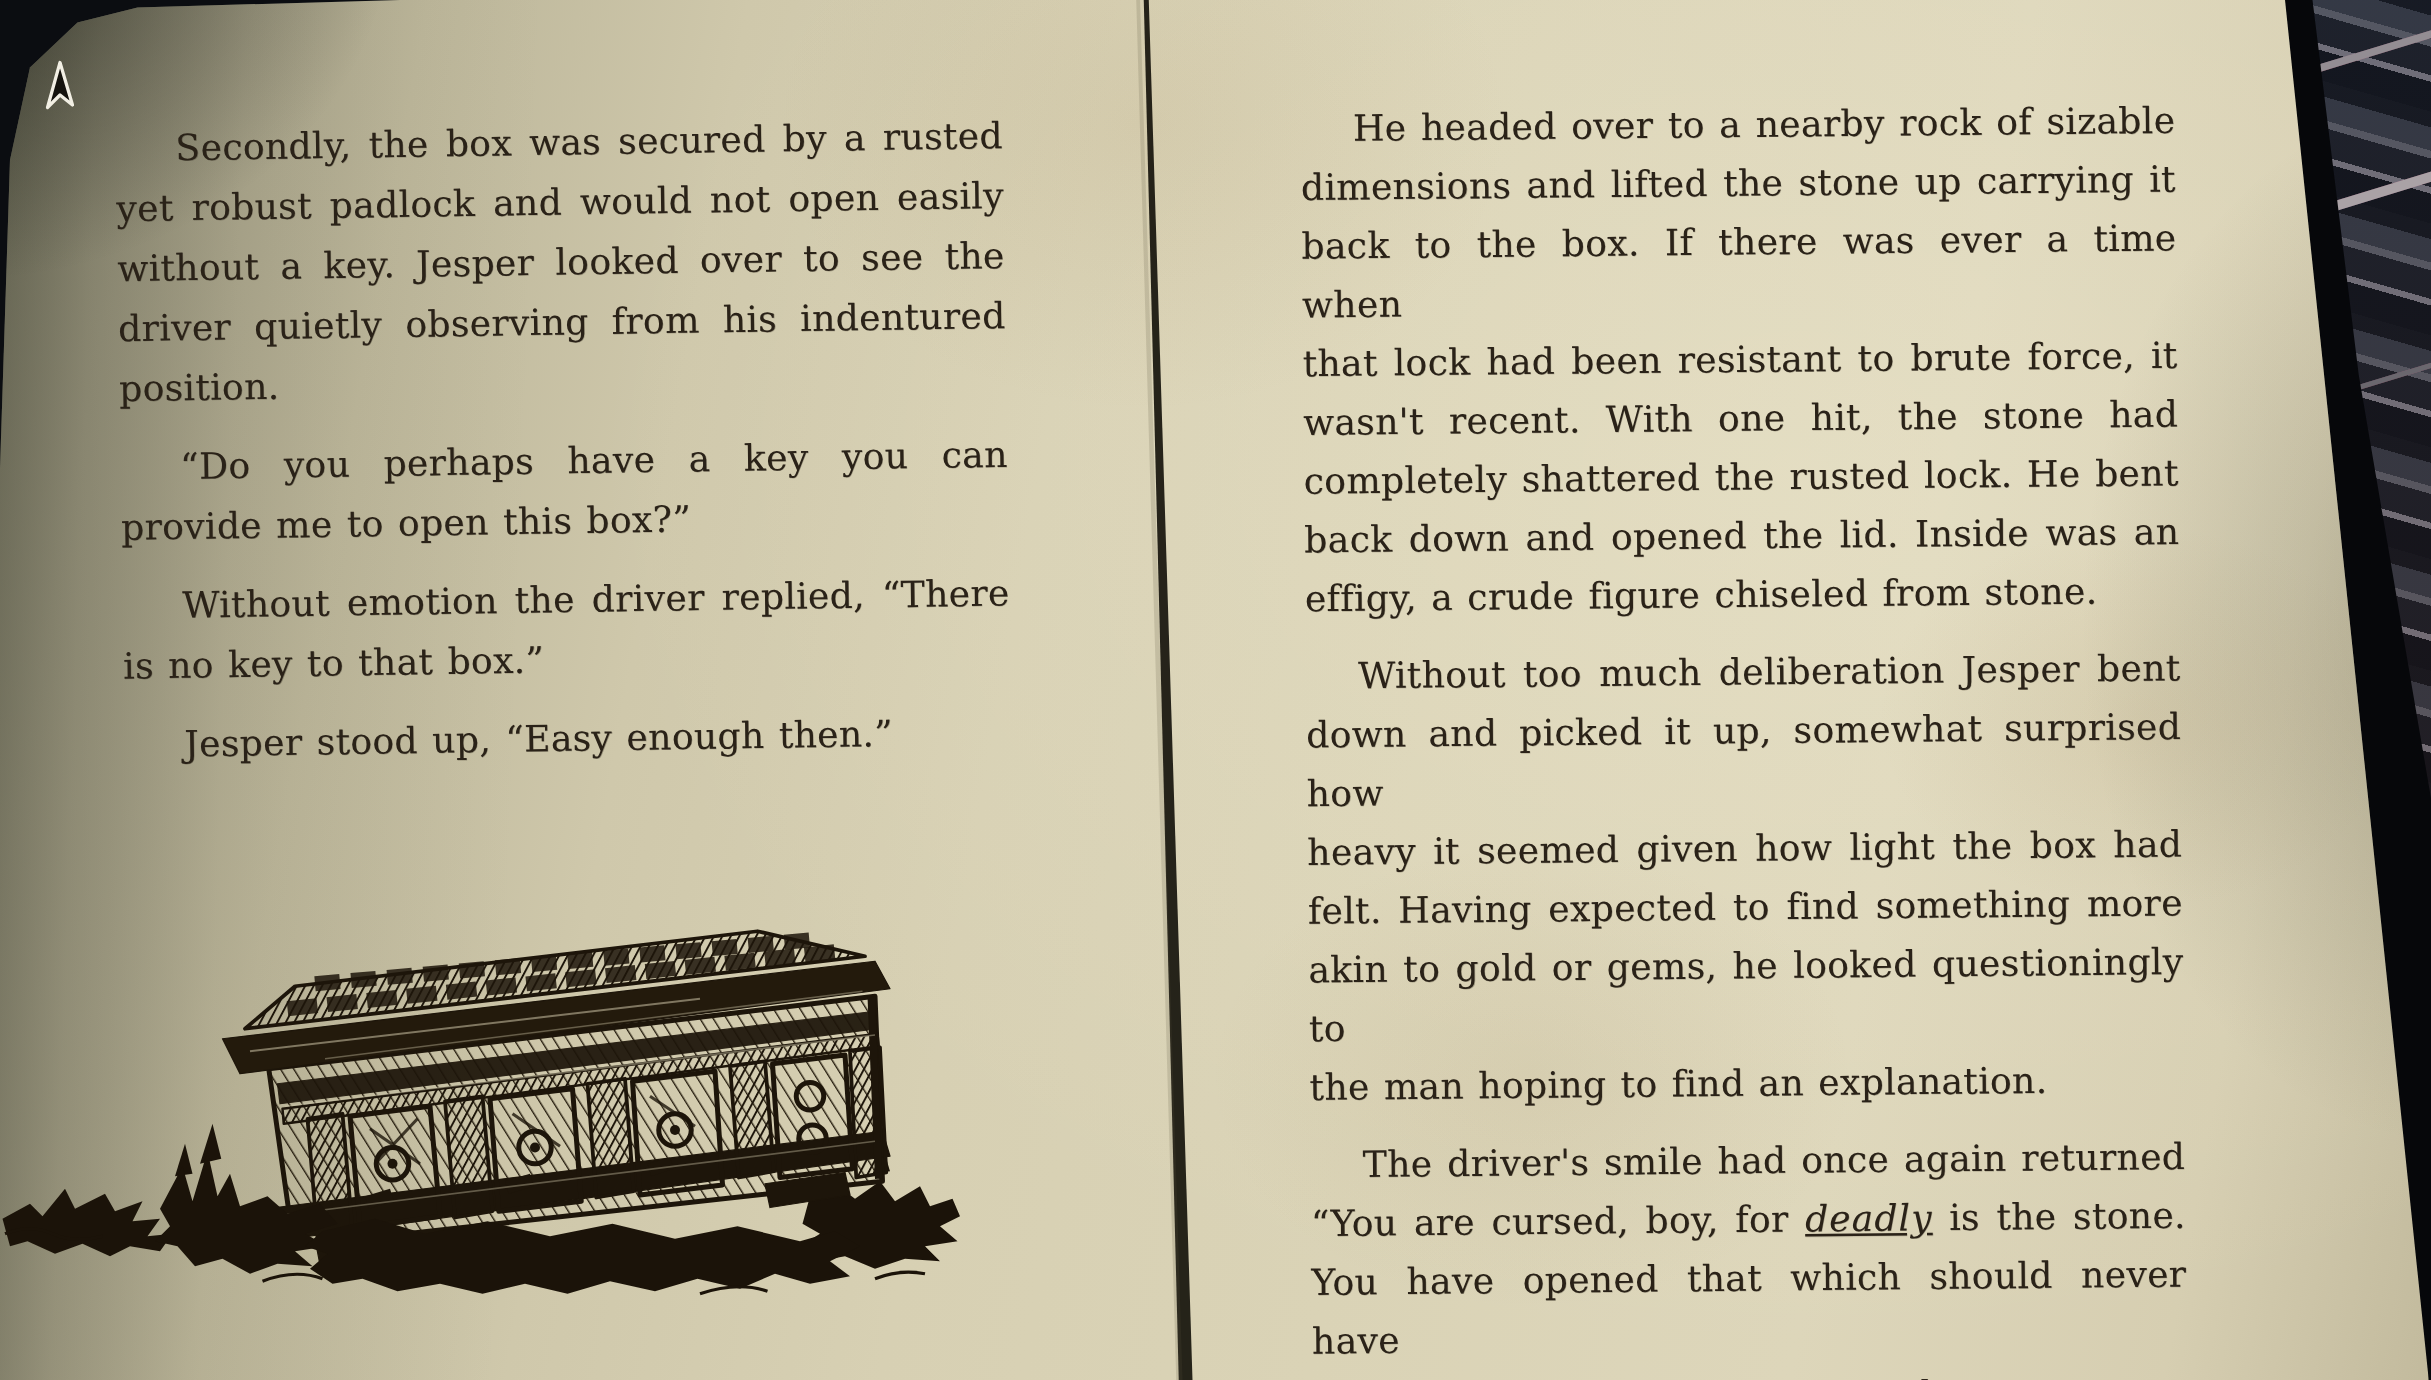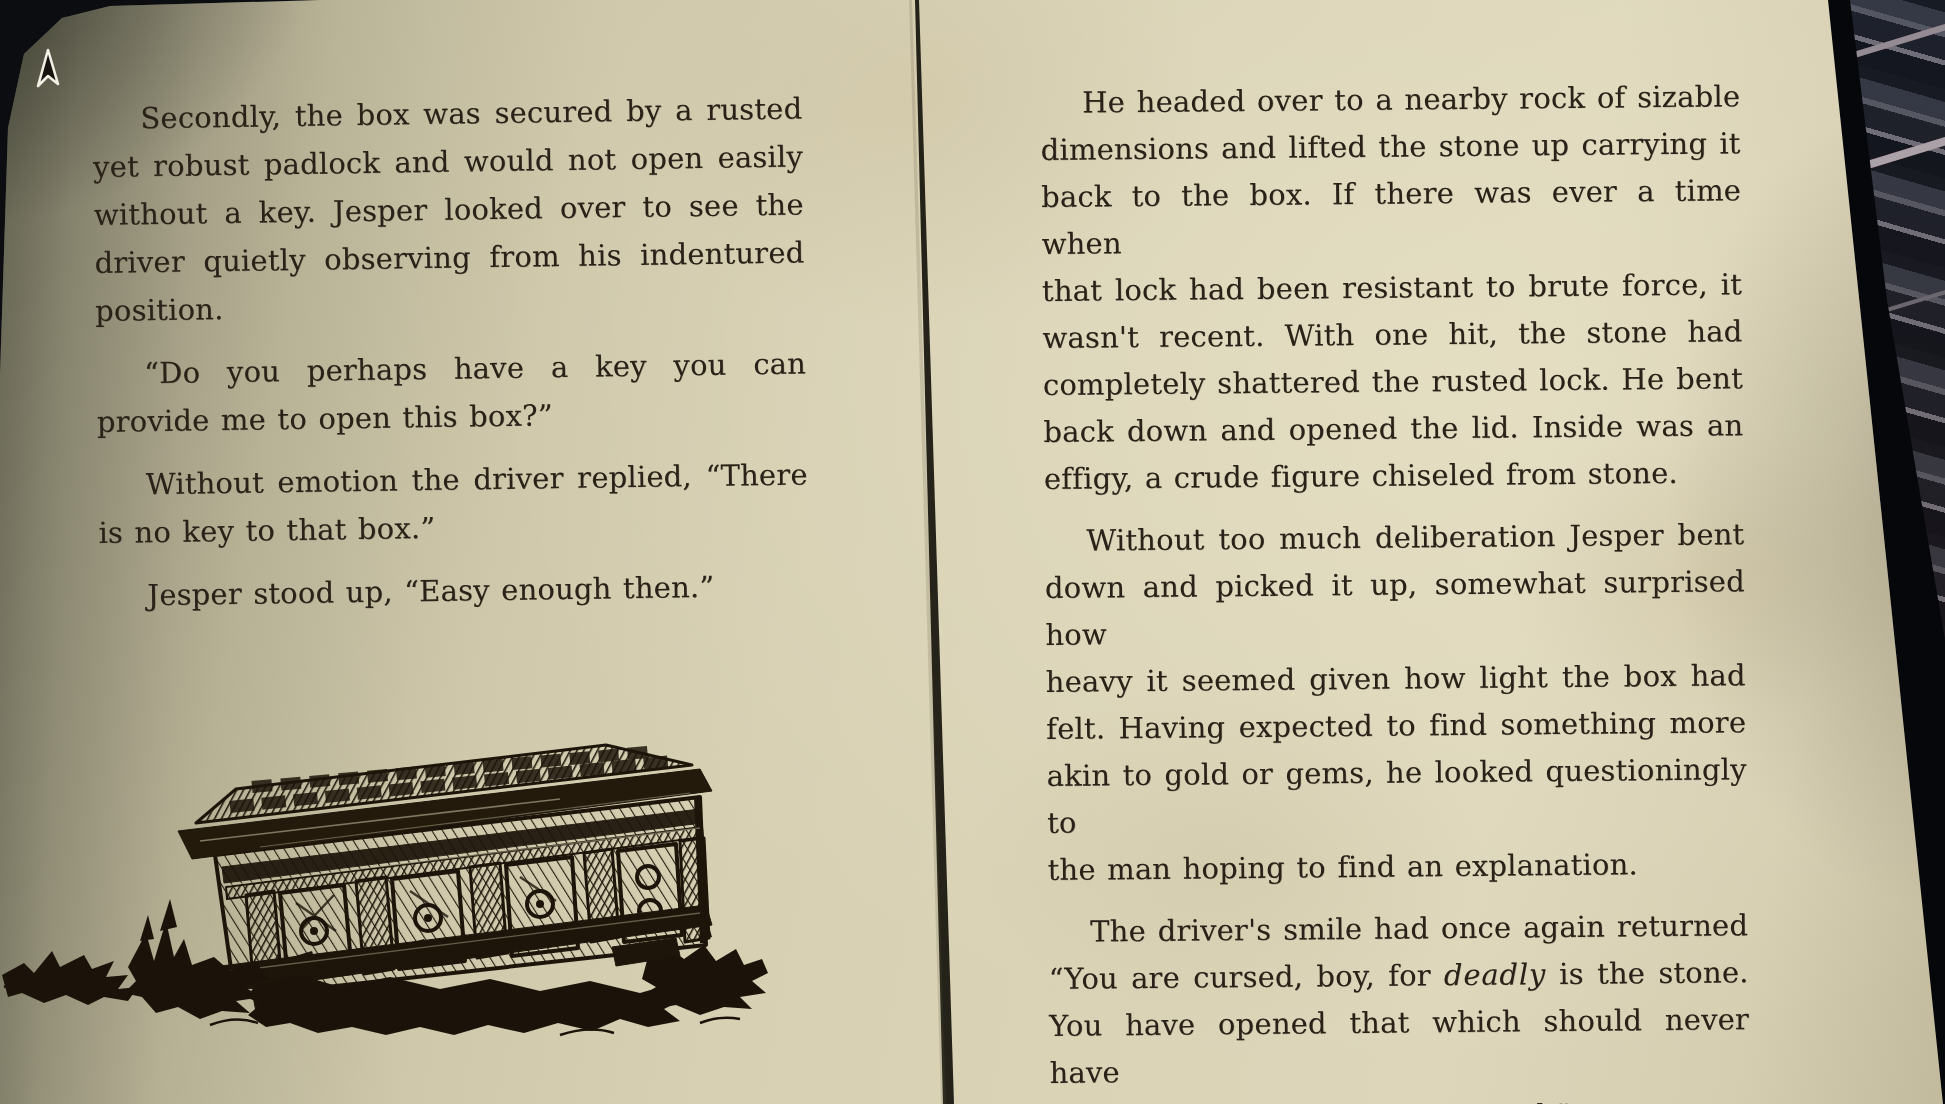--- a/index.html
+++ b/index.html
@@ -51,21 +51,21 @@
               transform:rotate(-0.55deg);transform-origin:0 0;}
   .para{margin:0 0 15px 0;}
   .line{
     text-align:justify;text-align-last:justify;
     word-spacing:2px;letter-spacing:.2px;white-space:normal;
     text-shadow:.4px .4px 0 rgba(30,24,14,.30);
   }
   .line.last{text-align-last:left;}
   .left-text .line.first{text-indent:48px;}
   .right-text .line.first{text-indent:42px;}
-  .line em{font-style:italic;letter-spacing:.8px;}
+  .line em{font-style:italic;letter-spacing:.8px;text-decoration:underline;}
   
   .illus{position:absolute;left:0px;top:735px;}
   
   .cursor{position:absolute;left:36px;top:48px;z-index:50;}
 </style>
 </head>
 <body>
 
 <div class="stage">
 

